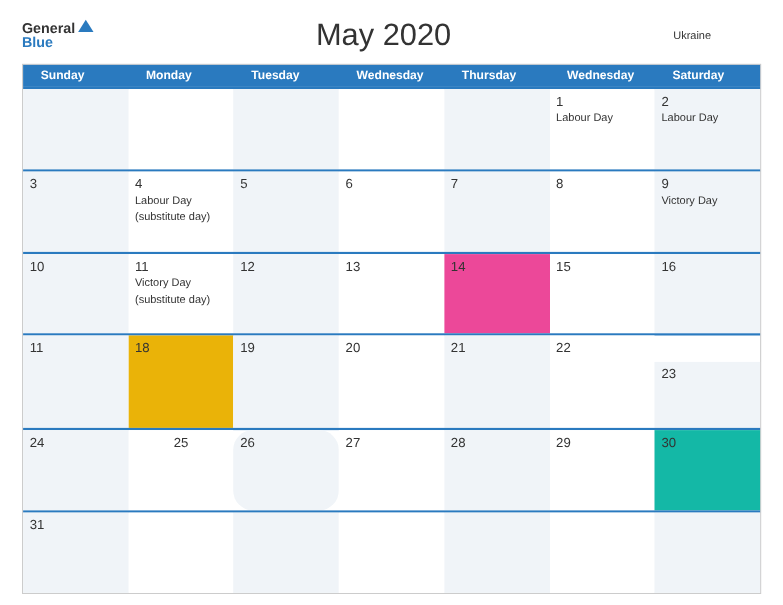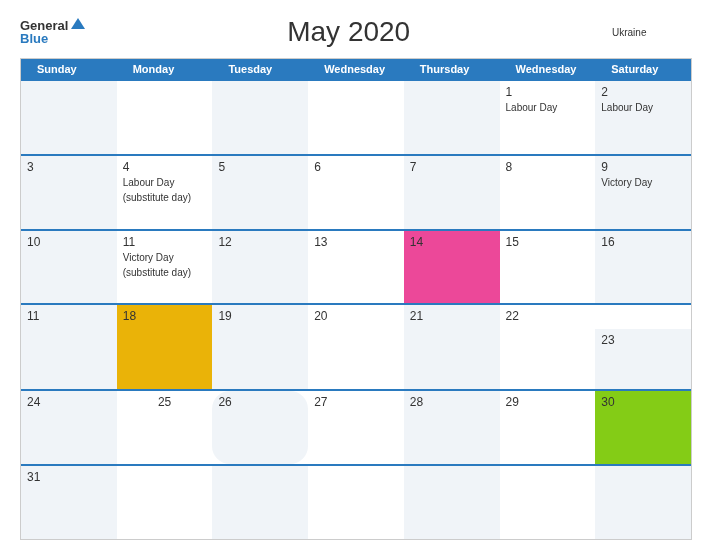--- a/index.html
+++ b/index.html
@@ -268,21 +268,21 @@
           </div>
           <div class="cal-cell" style="background: rgb(255, 255, 255);">
             <span class="day-num">27</span>
           </div>
           <div class="cal-cell" style="background: rgb(240, 244, 248);">
             <span class="day-num">28</span>
           </div>
           <div class="cal-cell" style="background: rgb(255, 255, 255);">
             <span class="day-num">29</span>
           </div>
-          <div class="cal-cell" style="background: #84cc16;">
+          <div class="cal-cell" style="background: #14b8a6;">
             <span class="day-num">30</span>
           </div>
         </div>
         <div class="cal-week">
           <div class="cal-cell" style="background: rgb(240, 244, 248);">
             <span class="day-num">31</span>
           </div>
           <div class="cal-cell empty" style="background: rgb(255, 255, 255);"></div>
           <div class="cal-cell empty" style="background: rgb(240, 244, 248);"></div>
           <div class="cal-cell empty" style="background: rgb(255, 255, 255);"></div>

